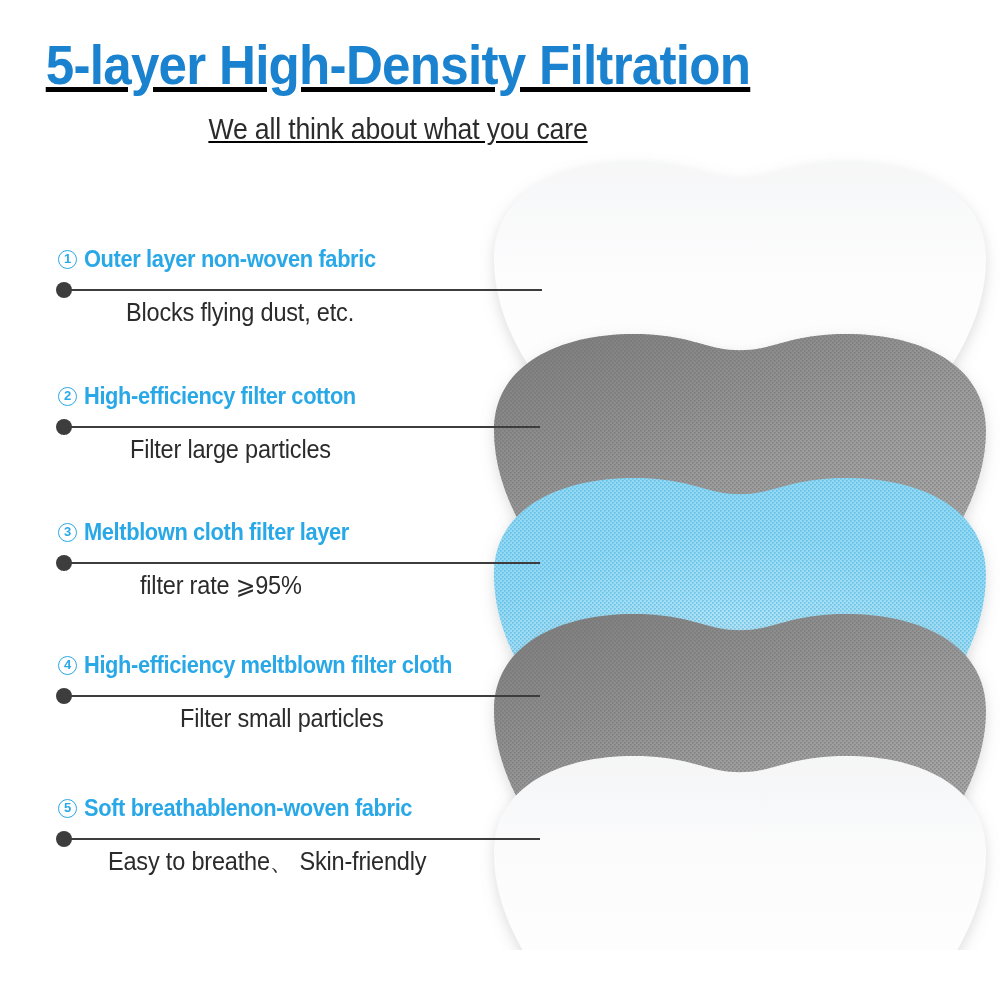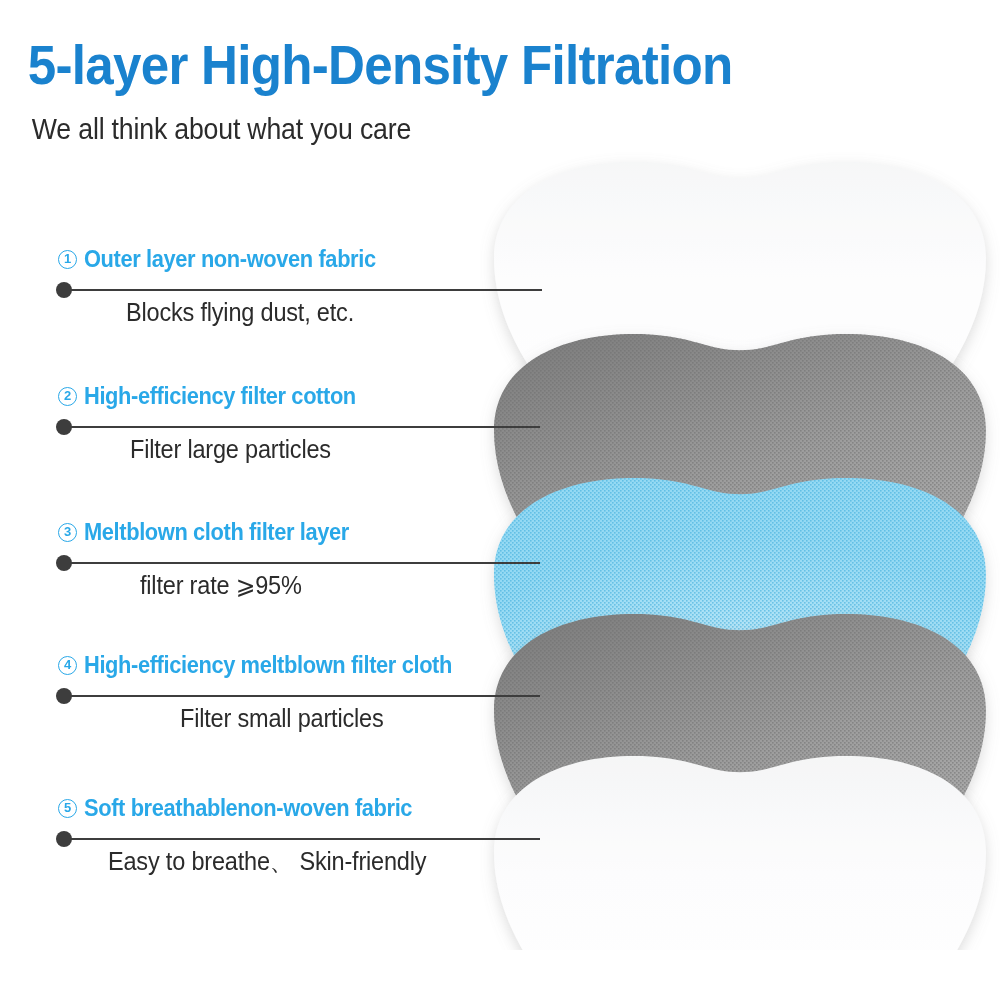--- a/index.html
+++ b/index.html
@@ -23,21 +23,22 @@
     height: 1000px;
     background: #ffffff;
   }
 
   
   .header {
     position: absolute;
     left: 0;
     top: 34px;
     width: 796px;
-    text-align: left;
+    text-align: center;
+    text-decoration: underline;
   }
   .main-title {
     font-family: "Liberation Sans", sans-serif;
     font-size: 55px;
     line-height: 62px;
     font-weight: bold;
     color: #1a82ce;
     letter-spacing: -0.8px;
     transform: scaleX(0.93);
     transform-origin: center center;

